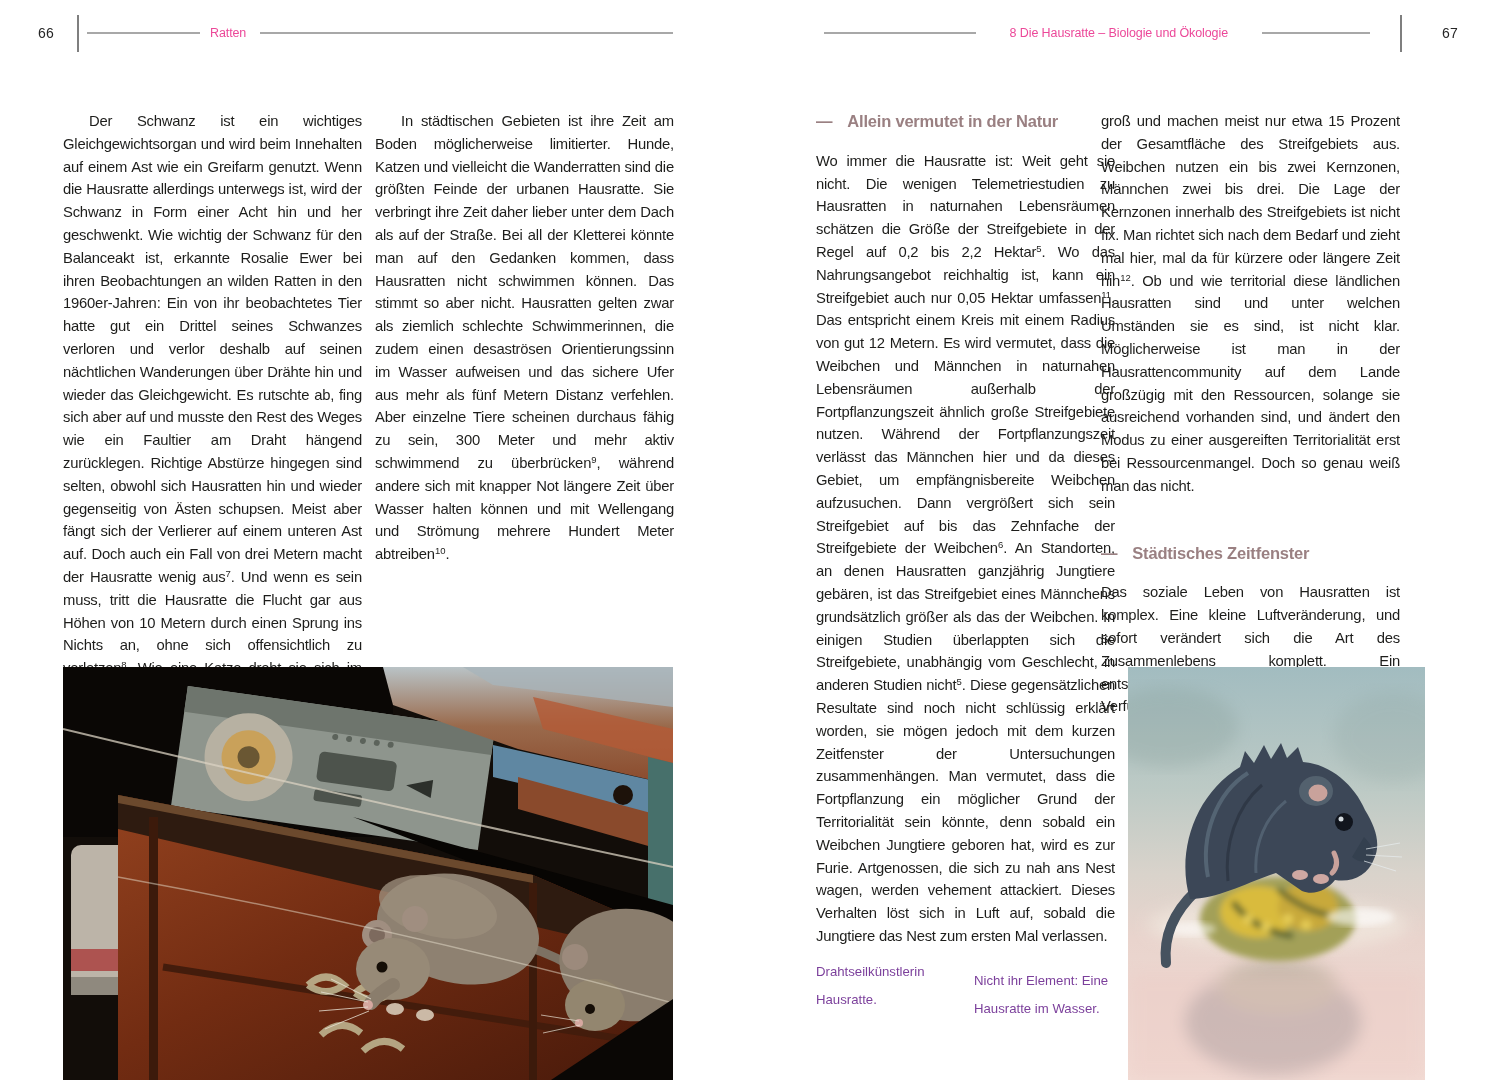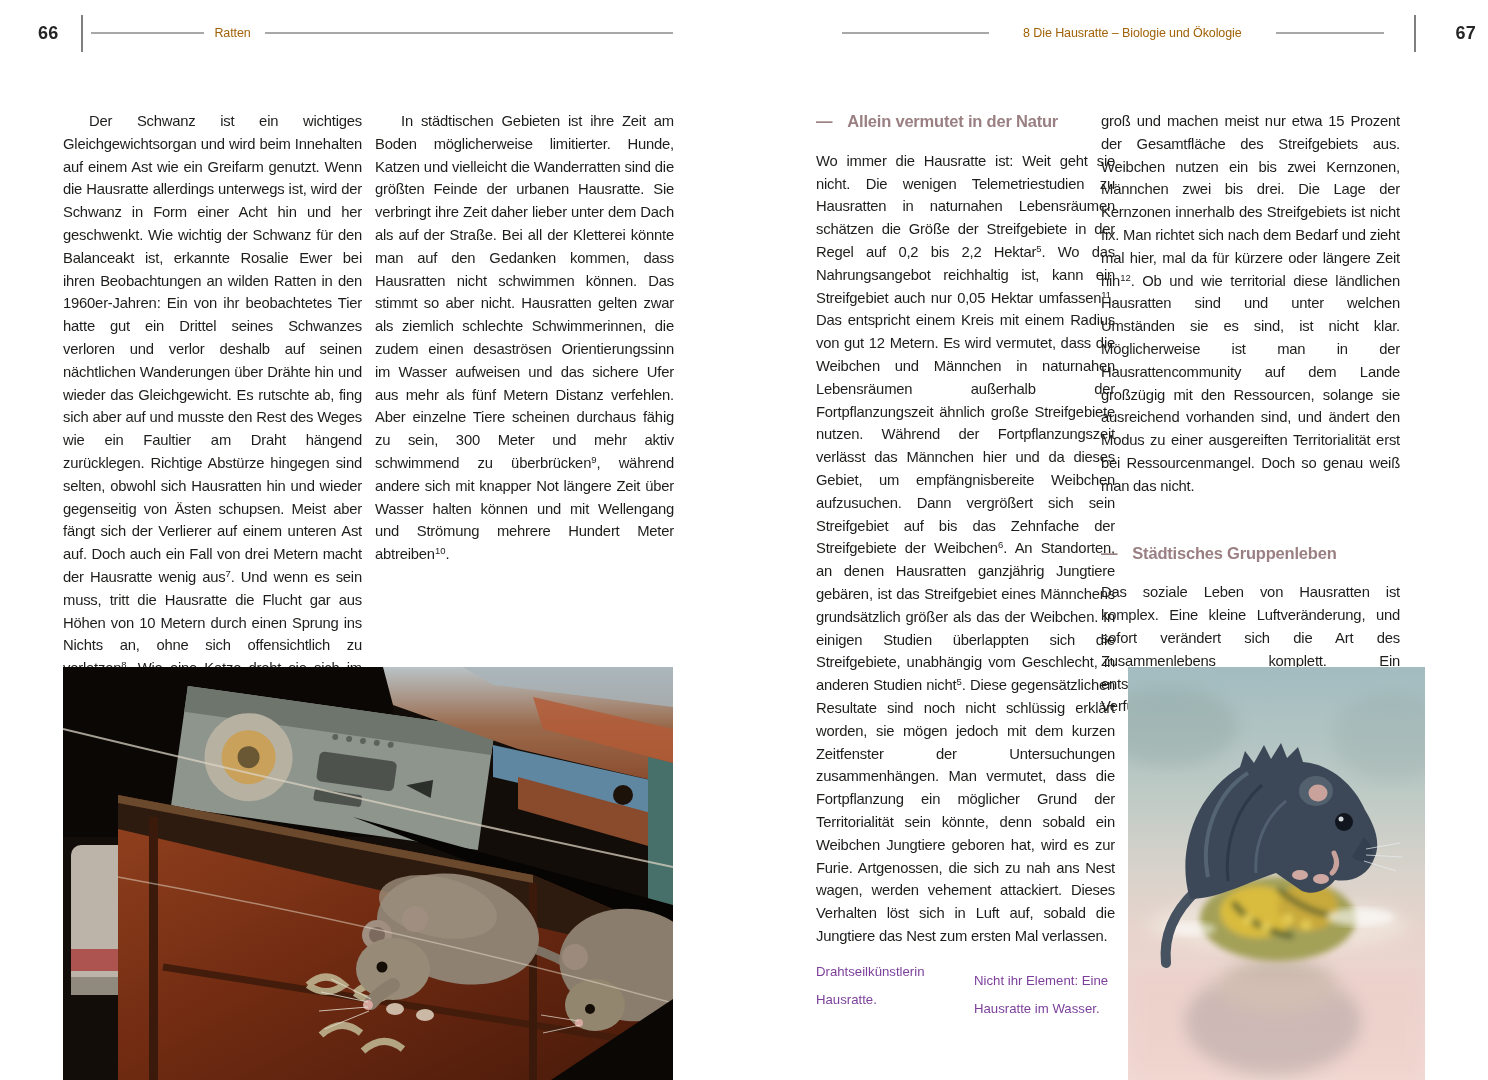--- a/index.html
+++ b/index.html
@@ -3,26 +3,26 @@
 <meta charset="utf-8">
 <title>Document</title>
 <style>
   html,body { margin:0; padding:0; background:#ffffff; }
   .page {
     position:relative; width:1488px; height:1080px; background:#ffffff;
     overflow:hidden; font-family:"Liberation Sans", sans-serif; color:#1d1d1b;
   }
   
   .runhead { position:absolute; top:14px; height:38px; display:flex; align-items:center; }
-  .rh-num { font-size:18px; font-weight:bold; color:#262626; letter-spacing:0.2px; }
+  .rh-num { font-size:14px; font-weight:normal; color:#262626; letter-spacing:0.2px; }
   .rh-bar { width:2px; height:37px; background:#7f7f7f; }
   .rh-line { height:1.6px; background:#a8a8a8; }
-  .rh-title { font-size:12.5px; color:#a16207; white-space:nowrap; letter-spacing:-0.1px; }
+  .rh-title { font-size:12.5px; color:#ec4899; white-space:nowrap; letter-spacing:-0.1px; }
   .runhead.left  { left:38px;  width:635px; }
-  .runhead.right { left:842px; width:634px;gap:24px; }
+  .runhead.right { left:824px; width:634px;gap:24px; }
   .runhead.left .rh-bar { margin-left:23px; }
   .runhead.left .rh-line.a { width:113px; margin-left:8px; }
   .runhead.left .rh-title { margin:0 14px 0 10px; }
   .runhead.left .rh-line.b { flex:1; }
   .runhead.right .rh-line.a { flex:1; }
   .runhead.right .rh-title { margin:0 10px 0 10px; }
   .runhead.right .rh-line.b { width:108px; margin-right:6px; }
   .runhead.right .rh-num { margin-left:16px; }
   
   .col {
@@ -86,21 +86,21 @@
       <div class="sec-heading">
         <span class="dash">—</span>
         <span>Allein vermutet in der Natur</span>
       </div>
       <p class="">Wo immer die Hausratte ist: Weit geht sie nicht. Die wenigen Telemetriestudien zu Hausratten in naturnahen Lebensräumen schätzen die Größe der Streifgebiete in der Regel auf 0,2 bis 2,2 Hektar<sup>5</sup>. Wo das Nahrungsangebot reichhaltig ist, kann ein Streifgebiet auch nur 0,05 Hektar umfassen<sup>11</sup>. Das entspricht einem Kreis mit einem Radius von gut 12 Metern. Es wird vermutet, dass die Weibchen und Männchen in naturnahen Lebensräumen außerhalb der Fortpflanzungszeit ähnlich große Streifgebiete nutzen. Während der Fortpflanzungszeit verlässt das Männchen hier und da dieses Gebiet, um empfängnisbereite Weibchen aufzusuchen. Dann vergrößert sich sein Streifgebiet auf bis das Zehnfache der Streifgebiete der Weibchen<sup>6</sup>. An Standorten, an denen Hausratten ganzjährig Jungtiere gebären, ist das Streifgebiet eines Männchens grundsätzlich größer als das der Weibchen. In einigen Studien überlappten sich die Streifgebiete, unabhängig vom Geschlecht, in anderen Studien nicht<sup>5</sup>. Diese gegensätzlichen Resultate sind noch nicht schlüssig erklärt worden, sie mögen jedoch mit dem kurzen Zeitfenster der Untersuchungen zusammenhängen. Man vermutet, dass die Fortpflanzung ein möglicher Grund der Territorialität sein könnte, denn sobald ein Weibchen Jungtiere geboren hat, wird es zur Furie. Artgenossen, die sich zu nah ans Nest wagen, werden vehement attackiert. Dieses Verhalten löst sich in Luft auf, sobald die Jungtiere das Nest zum ersten Mal verlassen.</p>
     </div>
   <div class="col col-r2">
       <p class="">groß und machen meist nur etwa 15 Prozent der Gesamtfläche des Streifgebiets aus. Weibchen nutzen ein bis zwei Kernzonen, Männchen zwei bis drei. Die Lage der Kernzonen innerhalb des Streifgebiets ist nicht fix. Man richtet sich nach dem Bedarf und zieht mal hier, mal da für kürzere oder längere Zeit hin<sup>12</sup>. Ob und wie territorial diese ländlichen Hausratten sind und unter welchen Umständen sie es sind, ist nicht klar. Möglicherweise ist man in der Hausrattencommunity auf dem Lande großzügig mit den Ressourcen, solange sie ausreichend vorhanden sind, und ändert den Modus zu einer ausgereiften Territorialität erst bei Ressourcenmangel. Doch so genau weiß man das nicht.</p>
       <div class="sec-heading">
         <span class="dash">—</span>
-        <span>Städtisches Gruppenleben</span>
+        <span>Städtisches Zeitfenster</span>
       </div>
       <p class="">Das soziale Leben von Hausratten ist komplex. Eine kleine Luftveränderung, und sofort verändert sich die Art des Zusammenlebens komplett. Ein entscheidender Faktor ist vermutlich die Verfüg-</p>
     </div>
 
   <div class="caption c1">Drahtseilkünstlerin Hausratte.</div>
   <div class="caption c2">Nicht ihr Element: Eine Hausratte im Wasser.</div>
 
   <div class="photo photo-left">
     <svg viewBox="0 0 610 413" preserveAspectRatio="none" aria-hidden="true">
       <defs>

